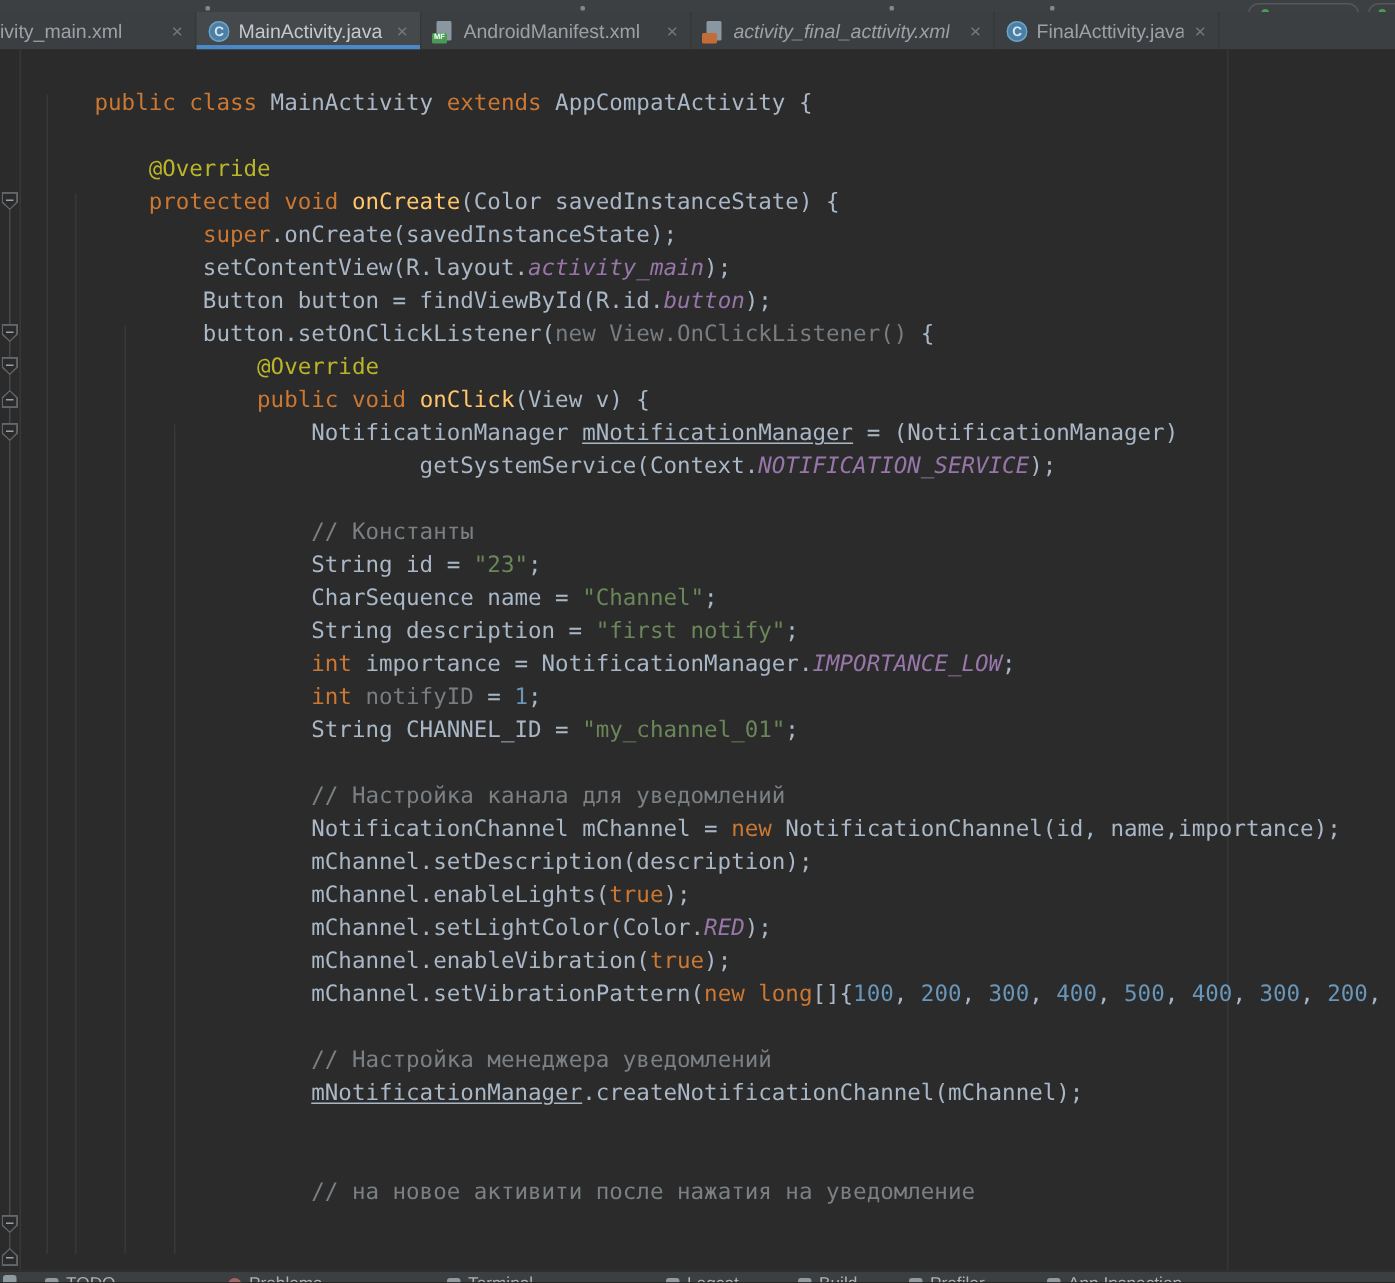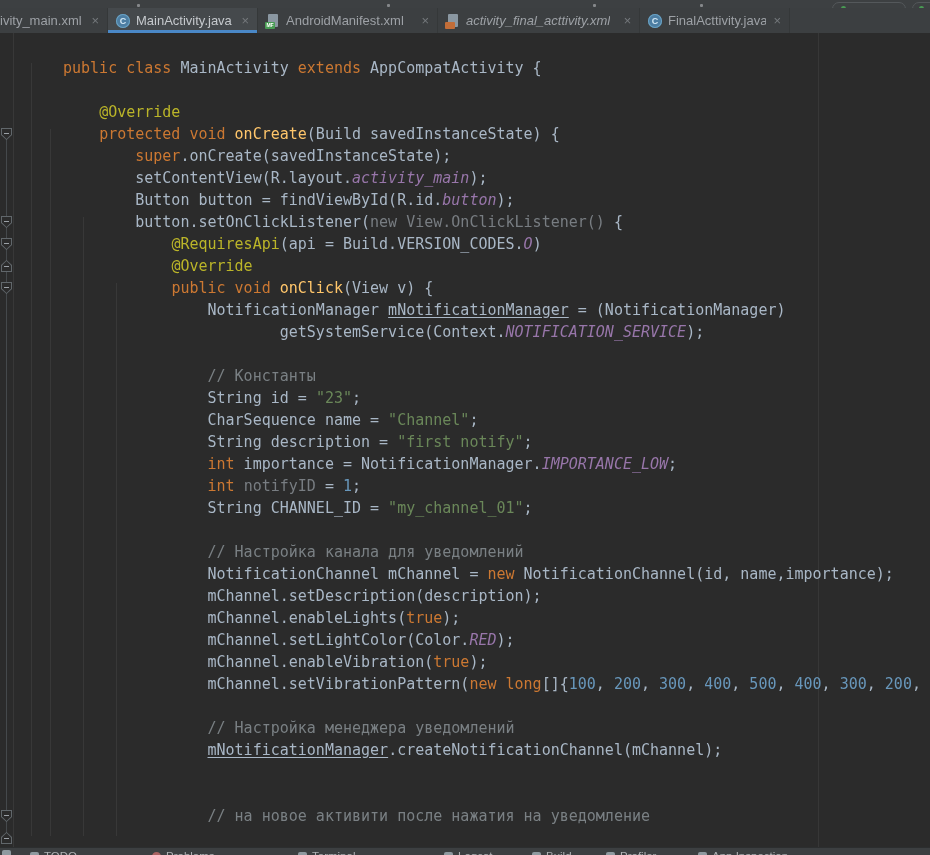--- a/index.html
+++ b/index.html
@@ -77,21 +77,21 @@
     <span class="tdot" style="left:700px"></span>
     <span class="tbw" style="left:832px;width:72px">
       <span class="gdot" style="left:8px"></span>
     </span>
     <span class="tbw" style="left:912px;width:40px">
       <span class="gdot" style="left:6px"></span>
     </span>
   </div>
 
   <div id="tabbar">
-      <div class="tab" style="width: 108px; padding-left: 0px;">
+      <div class="tab" style="width: 131px; padding-left: 0px;">
         <span class="lbl">ivity_main.xml</span>
         <span class="close">×</span>
       </div>
       <div class="tab sel" style="width: 150px;">
         <span class="ic ic-class">C</span>
         <span class="lbl">MainActivity.java</span>
         <span class="close">×</span>
       </div>
       <div class="tab" style="width: 180px;">
         <span class="ic ic-file">
@@ -158,26 +158,25 @@
         <div class="fold up" style="top: 799px;">
           <span class="o"></span>
           <span class="i"></span>
           <span class="m"></span>
         </div>
       </div>
     <div id="code">
         <div class="cl"><span class="s-kw">public</span><span class="s-d"> </span><span class="s-kw">class</span><span class="s-d"> MainActivity </span><span class="s-kw">extends</span><span class="s-d"> AppCompatActivity {</span></div>
         <div class="cl"></div>
         <div class="cl"><span class="s-d">    </span><span class="s-ann">@Override</span></div>
-        <div class="cl"><span class="s-d">    </span><span class="s-kw">protected</span><span class="s-d"> </span><span class="s-kw">void</span><span class="s-d"> </span><span class="s-mth">onCreate</span><span class="s-d">(Build savedInstanceState) {</span></div>
+        <div class="cl"><span class="s-d">    </span><span class="s-kw">protected</span><span class="s-d"> </span><span class="s-kw">void</span><span class="s-d"> </span><span class="s-mth">onCreate</span><span class="s-d">(Color savedInstanceState) {</span></div>
         <div class="cl"><span class="s-d">        </span><span class="s-kw">super</span><span class="s-d">.onCreate(savedInstanceState);</span></div>
         <div class="cl"><span class="s-d">        setContentView(R.layout.</span><span class="s-fld">activity_main</span><span class="s-d">);</span></div>
         <div class="cl"><span class="s-d">        Button button = findViewById(R.id.</span><span class="s-fld">button</span><span class="s-d">);</span></div>
         <div class="cl"><span class="s-d">        button.setOnClickListener(</span><span class="s-dim">new View.OnClickListener() </span><span class="s-d">{</span></div>
-        <div class="cl"><span class="s-d">            </span><span class="s-ann">@RequiresApi</span><span class="s-d">(api = Build.VERSION_CODES.</span><span class="s-fld">O</span><span class="s-d">)</span></div>
         <div class="cl"><span class="s-d">            </span><span class="s-ann">@Override</span></div>
         <div class="cl"><span class="s-d">            </span><span class="s-kw">public</span><span class="s-d"> </span><span class="s-kw">void</span><span class="s-d"> </span><span class="s-mth">onClick</span><span class="s-d">(View v) {</span></div>
         <div class="cl"><span class="s-d">                NotificationManager </span><span class="s-und">mNotificationManager</span><span class="s-d"> = (NotificationManager)</span></div>
         <div class="cl"><span class="s-d">                        getSystemService(Context.</span><span class="s-fld">NOTIFICATION_SERVICE</span><span class="s-d">);</span></div>
         <div class="cl"></div>
         <div class="cl"><span class="s-d">                </span><span class="s-cmt">// Константы</span></div>
         <div class="cl"><span class="s-d">                String id = </span><span class="s-str">"23"</span><span class="s-d">;</span></div>
         <div class="cl"><span class="s-d">                CharSequence name = </span><span class="s-str">"Channel"</span><span class="s-d">;</span></div>
         <div class="cl"><span class="s-d">                String description = </span><span class="s-str">"first notify"</span><span class="s-d">;</span></div>
         <div class="cl"><span class="s-d">                </span><span class="s-kw">int</span><span class="s-d"> importance = NotificationManager.</span><span class="s-fld">IMPORTANCE_LOW</span><span class="s-d">;</span></div>

